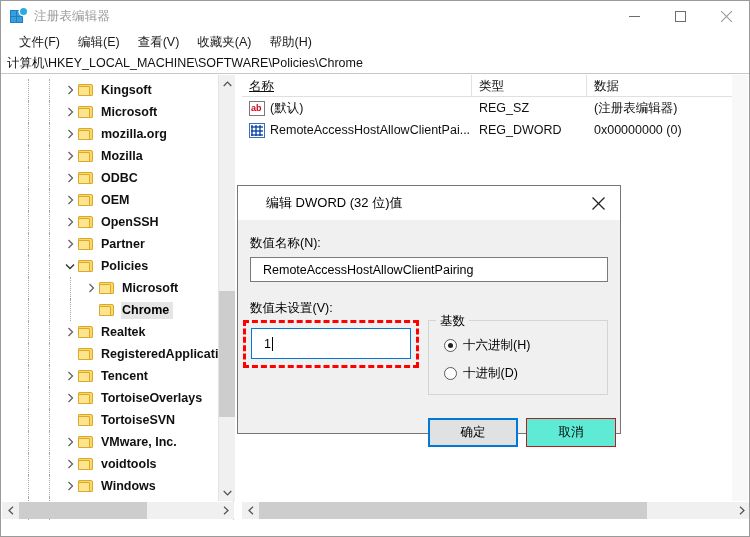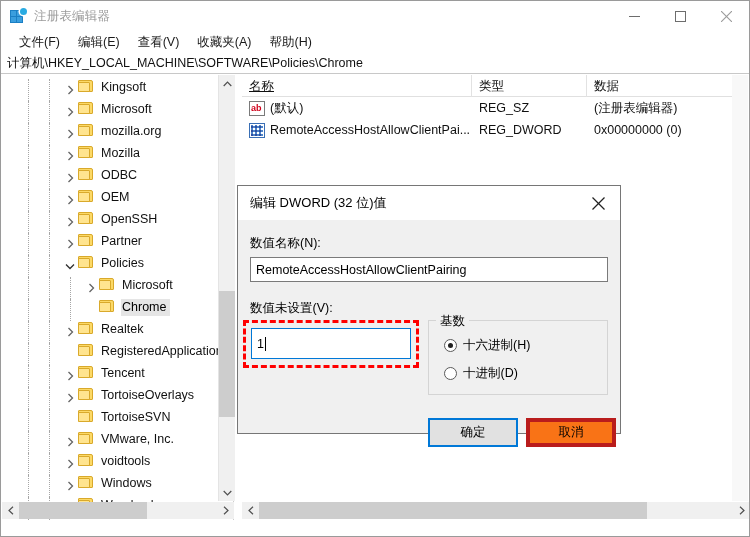--- a/index.html
+++ b/index.html
@@ -102,23 +102,24 @@
     background: #ffffff;
     border-right: 1px solid #cdcdcd;
     overflow: hidden;
   }
   .tree {
     position: absolute; left: 0; top: 4px;
     width: 215px;
   }
   .tree-row {
     height: 22px;
-    display: flex; align-items: flex-start;
+    display: flex; align-items: center;
     white-space: nowrap;
     position: relative;
+    font-weight: bold;
   }
   .tw-guide {
     position: absolute; top: 0; bottom: 0;
     width: 1px;
     border-left: 1px dotted #a6a6a6;
   }
   .chev {
     width: 16px; height: 22px;
     display: flex; align-items: center; justify-content: center;
     flex: 0 0 auto;
@@ -260,41 +261,41 @@
     border: 1px solid #767676;
     box-shadow: 0 0 0 0 rgba(0,0,0,0);
   }
   .dlg-title {
     height: 34px; background: #ffffff;
     display: flex; align-items: center;
     position: relative;
   }
   .dlg-title-text {
     font-size: 13px; color: #000;
-    margin-left: 12px;
+    margin-left: 28px;
   }
   .dlg-close {
     position: absolute; right: 0; top: 0;
     width: 44px; height: 34px;
     display: flex; align-items: center; justify-content: center;
     color: #222;
   }
   .dlg-body { position: relative; height: 215px; }
 
   .dlg-label {
     position: absolute;
     font-size: 12.5px; color: #000;
     white-space: nowrap;
   }
   .dlg-input {
     position: absolute;
     background: #ffffff;
     border: 1px solid #7a7a7a;
     display: flex; align-items: center;
-    padding-left: 5px;
+    padding-left: 12px;
     font-size: 12.5px; color: #000;
   }
   .dlg-input.focused { border: 1px solid #0078d7; }
   .caret {
     display: inline-block;
     width: 1px; height: 14px;
     background: #000;
     margin-left: 1px;
     vertical-align: middle;
   }
@@ -333,22 +334,22 @@
   .radio.checked::after {
     content: "";
     position: absolute; left: 3px; top: 3px;
     width: 5px; height: 5px; border-radius: 50%;
     background: #202020;
   }
 
   .dlg-btn {
     position: absolute;
     height: 29px;
-    background: #f97316;
-    border: 4px solid #b91c1c;
+    background: #5eead4;
+    border: 1px solid #b91c1c;
     display: flex; align-items: center; justify-content: center;
     font-size: 12.5px; color: #000;
   }
   .dlg-btn.default {
     background: #e1e1e1;
     border: 2px solid #0078d7;
   }
 </style>
 </head>
 <body>

